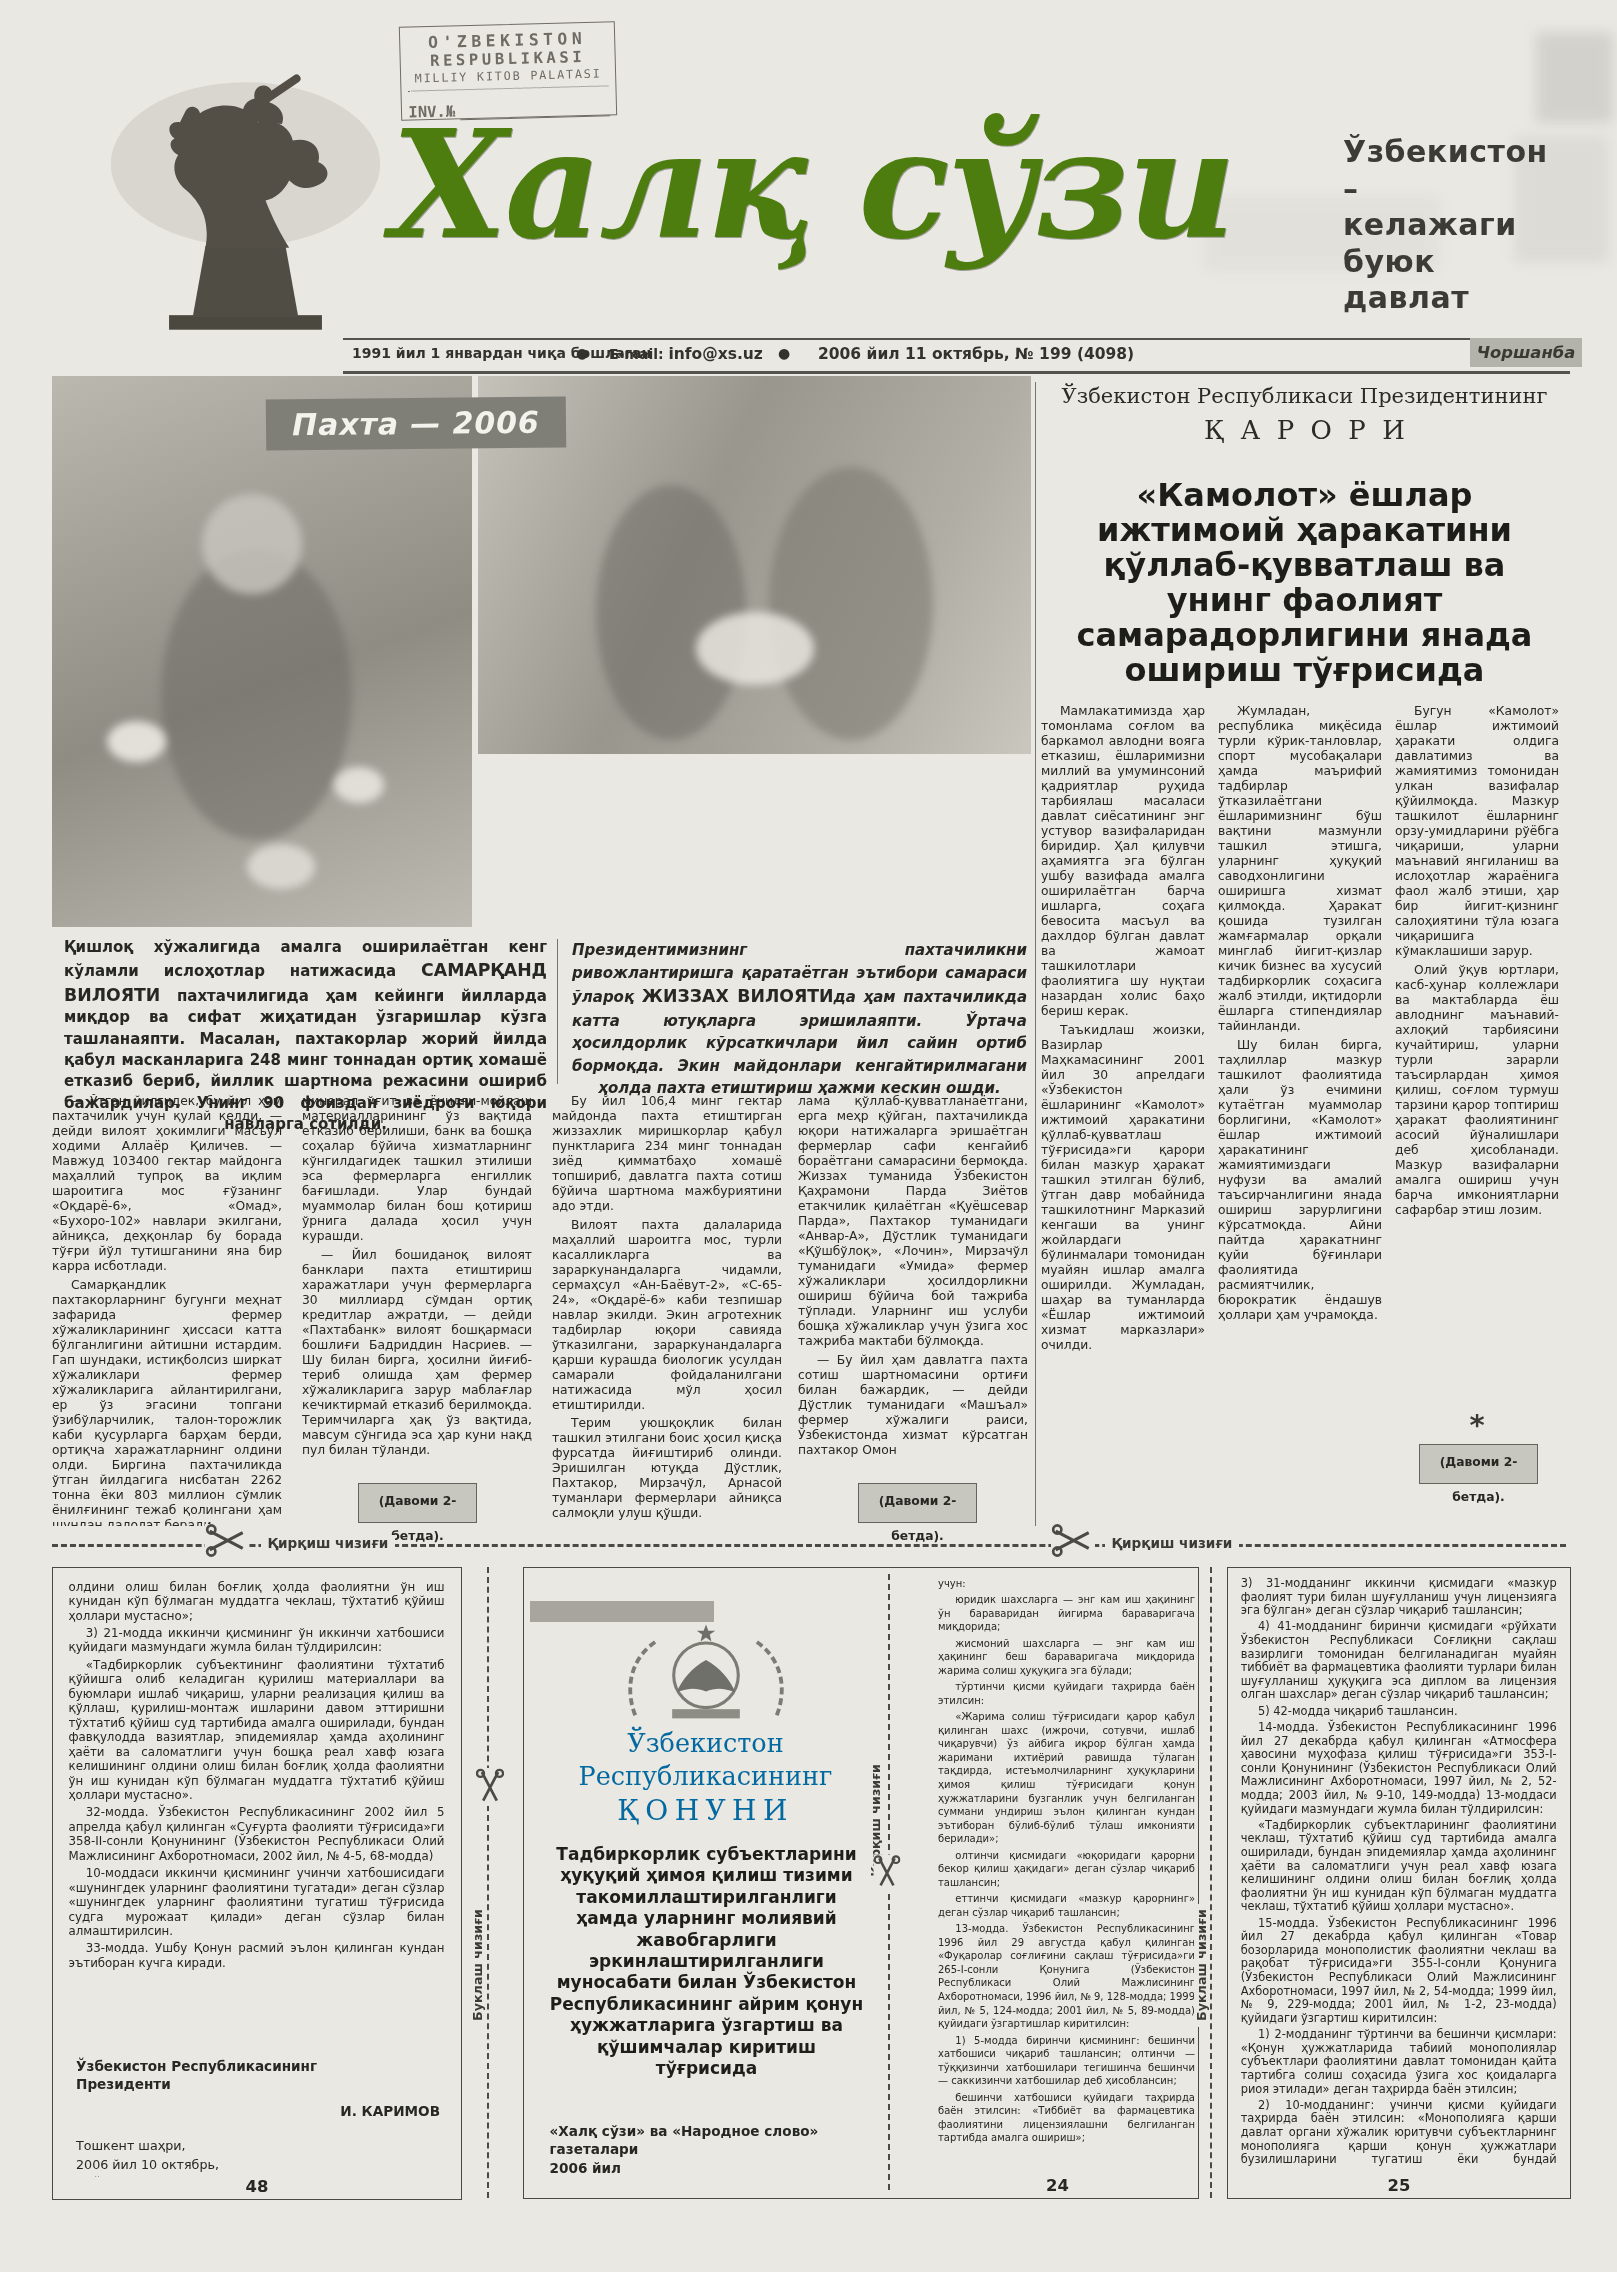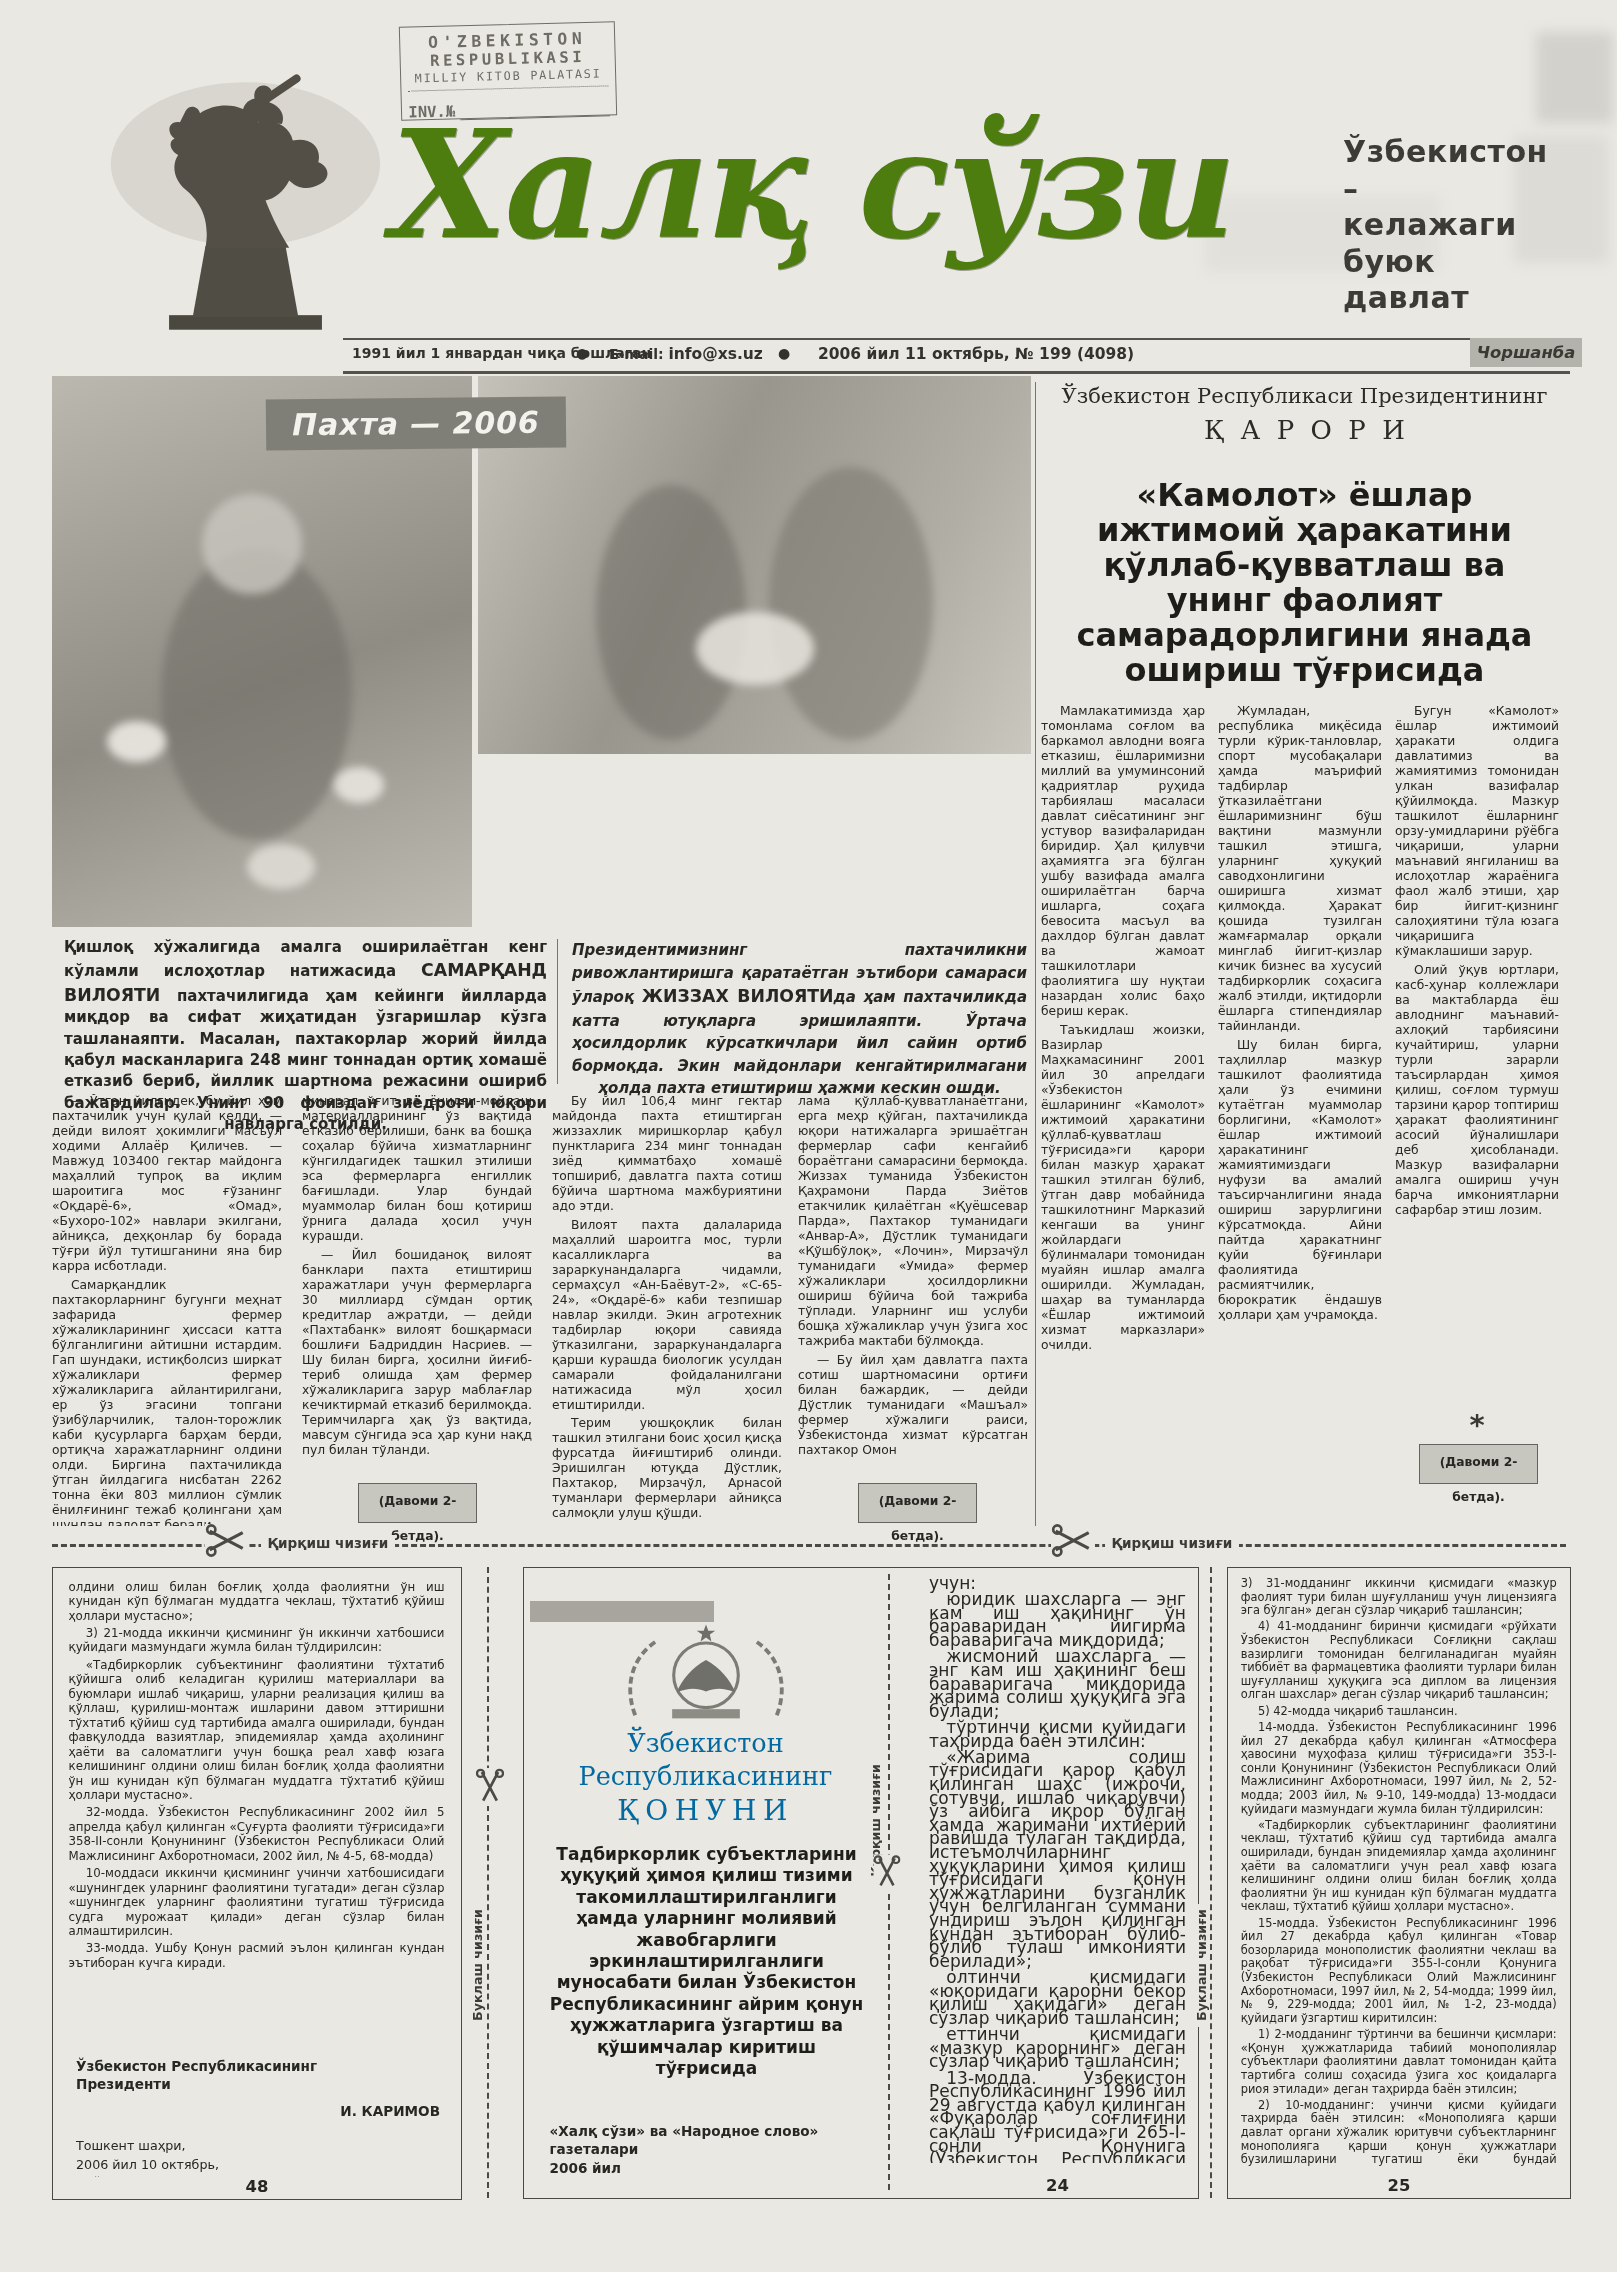--- a/index.html
+++ b/index.html
@@ -259,21 +259,21 @@
     <div class="vcut" style="position:absolute;left:364px;top:5.5px;height:616px;"></div>
     <div class="vlabel" style="position:absolute;left:344px;top:191px;background:#e9e8e2;padding:5.5px 0;">Қирқиш чизиғи</div>
     <div class="scis" style="position:absolute;left:345px;top:291px;transform:rotate(90deg);">
       <svg width="36" height="27" viewBox="0 0 28 20">
           <path d="M3,4 L24,15 M3,16 L24,5" stroke="#4b4b46" stroke-width="2" fill="none"></path>
           <circle cx="4" cy="3" r="2.6" fill="none" stroke="#4b4b46" stroke-width="1.7"></circle>
           <circle cx="4" cy="17" r="2.6" fill="none" stroke="#4b4b46" stroke-width="1.7"></circle>
         </svg>
     </div>
 
-    <div class="lawtext" style="position:absolute;left:405px;top:9px;width:257px;height:586px;font-size:17px;line-height:13.6px;">
+    <div class="lawtext" style="position:absolute;left:414px;top:9px;width:257px;height:586px;font-size:10px;line-height:13.6px;">
       <p style="text-indent:0;">учун:</p>
       <p>юридик шахсларга — энг кам иш ҳақининг ўн бараваридан йигирма бараваригача миқдорида;</p>
       <p>жисмоний шахсларга — энг кам иш ҳақининг беш бараваригача миқдорида жарима солиш ҳуқуқига эга бўлади;</p>
       <p>тўртинчи қисми қуйидаги таҳрирда баён этилсин:</p>
       <p>«Жарима солиш тўғрисидаги қарор қабул қилинган шахс (ижрочи, сотувчи, ишлаб чиқарувчи) ўз айбига иқрор бўлган ҳамда жаримани ихтиёрий равишда тўлаган тақдирда, истеъмолчиларнинг ҳуқуқларини ҳимоя қилиш тўғрисидаги қонун ҳужжатларини бузганлик учун белгиланган суммани ундириш эълон қилинган кундан эътиборан бўлиб-бўлиб тўлаш имконияти берилади»;</p>
       <p>олтинчи қисмидаги «юқоридаги қарорни бекор қилиш ҳақидаги» деган сўзлар чиқариб ташлансин;</p>
       <p>еттинчи қисмидаги «мазкур қарорнинг» деган сўзлар чиқариб ташлансин;</p>
       <p>13-модда. Ўзбекистон Республикасининг 1996 йил 29 августда қабул қилинган «Фуқаролар соғлиғини сақлаш тўғрисида»ги 265-I-сонли Қонунига (Ўзбекистон Республикаси Олий Мажлисининг Ахборотномаси, 1996 йил, № 9, 128-модда; 1999 йил, № 5, 124-модда; 2001 йил, № 5, 89-модда) қуйидаги ўзгартишлар киритилсин:</p>
       <p>1) 5-модда биринчи қисмининг: бешинчи хатбошиси чиқариб ташлансин; олтинчи — тўққизинчи хатбошилари тегишинча бешинчи — саккизинчи хатбошилар деб ҳисоблансин;</p>
       <p>бешинчи хатбошиси қуйидаги таҳрирда баён этилсин: «Тиббиёт ва фармацевтика фаолиятини лицензиялашни белгиланган тартибда амалга ошириш»;</p>

